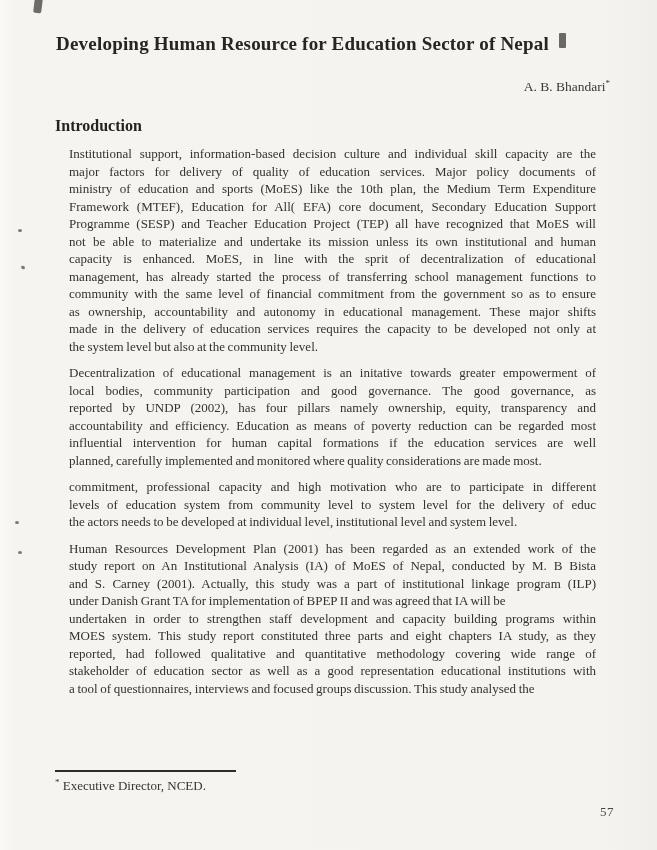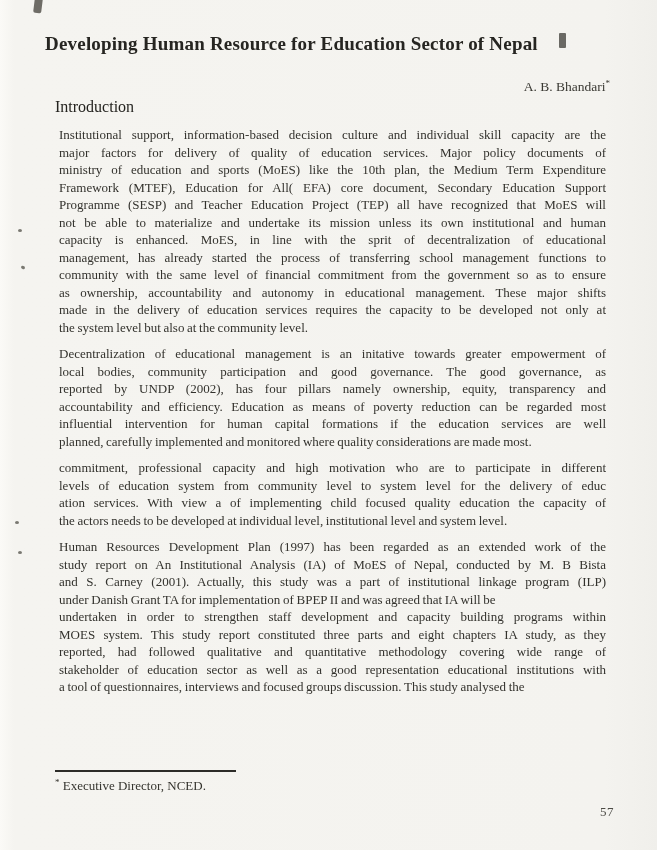--- a/index.html
+++ b/index.html
@@ -33,37 +33,37 @@
   .margin-dot{
     position:absolute;width:4px;height:3px;border-radius:50%;
     background:#6c6a63;opacity:.9;
   }
   .dot-1{left:18px;top:229px;}
   .dot-2{left:21px;top:266px;transform:rotate(20deg);}
   .dot-3{left:15px;top:521px;}
   .dot-4{left:18px;top:551px;}
 
   .title-wrap{
-    padding-top:32px;margin-left:45px;width:515px;
+    padding-top:32px;margin-left:45px;width:515px;text-align:center;
   }
   h1{
     margin:0;font-size:19px;line-height:23px;font-weight:bold;
     color:#262521;letter-spacing:.2px;
   }
   .author-line{
     margin-top:23px;margin-right:47px;
     text-align:right;font-size:13.5px;line-height:17px;color:#3a3933;
   }
   sup.mark{font-size:9px;vertical-align:super;line-height:0;}
 
   main{margin-left:55px;width:555px;}
   h2.section-heading{
-    margin:2px 0 6px;font-size:16px;line-height:20px;font-weight:normal;color:#24231f;
+    margin:21px 0 6px;font-size:16px;line-height:20px;font-weight:bold;color:#24231f;
   }
-  .para{margin:9px 4px 0;font-size:13px;}
+  .para{margin:9px 14px 0;font-size:13px;}
   .para .line{
     height:17.5px;line-height:17.5px;overflow:hidden;
     word-spacing:-0.6px;white-space:pre;
   }
   .para .line.j{
     text-align:justify;text-align-last:justify;white-space:normal;
   }
   .footnote-rule{
     position:absolute;left:55px;top:770px;width:181px;height:2px;background:#2d2c28;
   }
@@ -113,25 +113,24 @@
         <div class="line j">Decentralization of educational management is an initative towards greater empowerment of</div>
         <div class="line j">local bodies, community participation and good governance. The good governance, as</div>
         <div class="line j">reported by UNDP (2002), has four pillars namely ownership, equity, transparency and</div>
         <div class="line j">accountability and efficiency. Education as means of poverty reduction can be regarded most</div>
         <div class="line j">influential intervention for human capital formations if the education services are well</div>
         <div class="line">planned, carefully implemented and monitored where quality considerations are made most.</div>
       </div>
       <div class="para">
         <div class="line j">commitment, professional capacity and high motivation who are to participate in different</div>
         <div class="line j">levels of education system from community level to system level for the delivery of educ</div>
-        <div class="line j">ation services. With view a of implementing child focused quality education the capacity of</div>
         <div class="line">the actors needs to be developed at individual level, institutional level and system level.</div>
       </div>
       <div class="para">
-        <div class="line j">Human Resources Development Plan (1997) has been regarded as an extended work of the</div>
+        <div class="line j">Human Resources Development Plan (2001) has been regarded as an extended work of the</div>
         <div class="line j">study report on An Institutional Analysis (IA) of MoES of Nepal, conducted by M. B Bista</div>
         <div class="line j">and S. Carney (2001). Actually, this study was a part of institutional linkage program (ILP)</div>
         <div class="line">under Danish Grant TA for implementation of BPEP II and was agreed that IA will be</div>
         <div class="line j">undertaken in order to strengthen staff development and capacity building programs within</div>
         <div class="line j">MOES system. This study report constituted three parts and eight chapters IA study, as they</div>
         <div class="line j">reported, had followed qualitative and quantitative methodology covering wide range of</div>
         <div class="line j">stakeholder of education sector as well as a good representation educational institutions with</div>
         <div class="line">a tool of questionnaires, interviews and focused groups discussion. This study analysed the</div>
       </div>
     </main>

